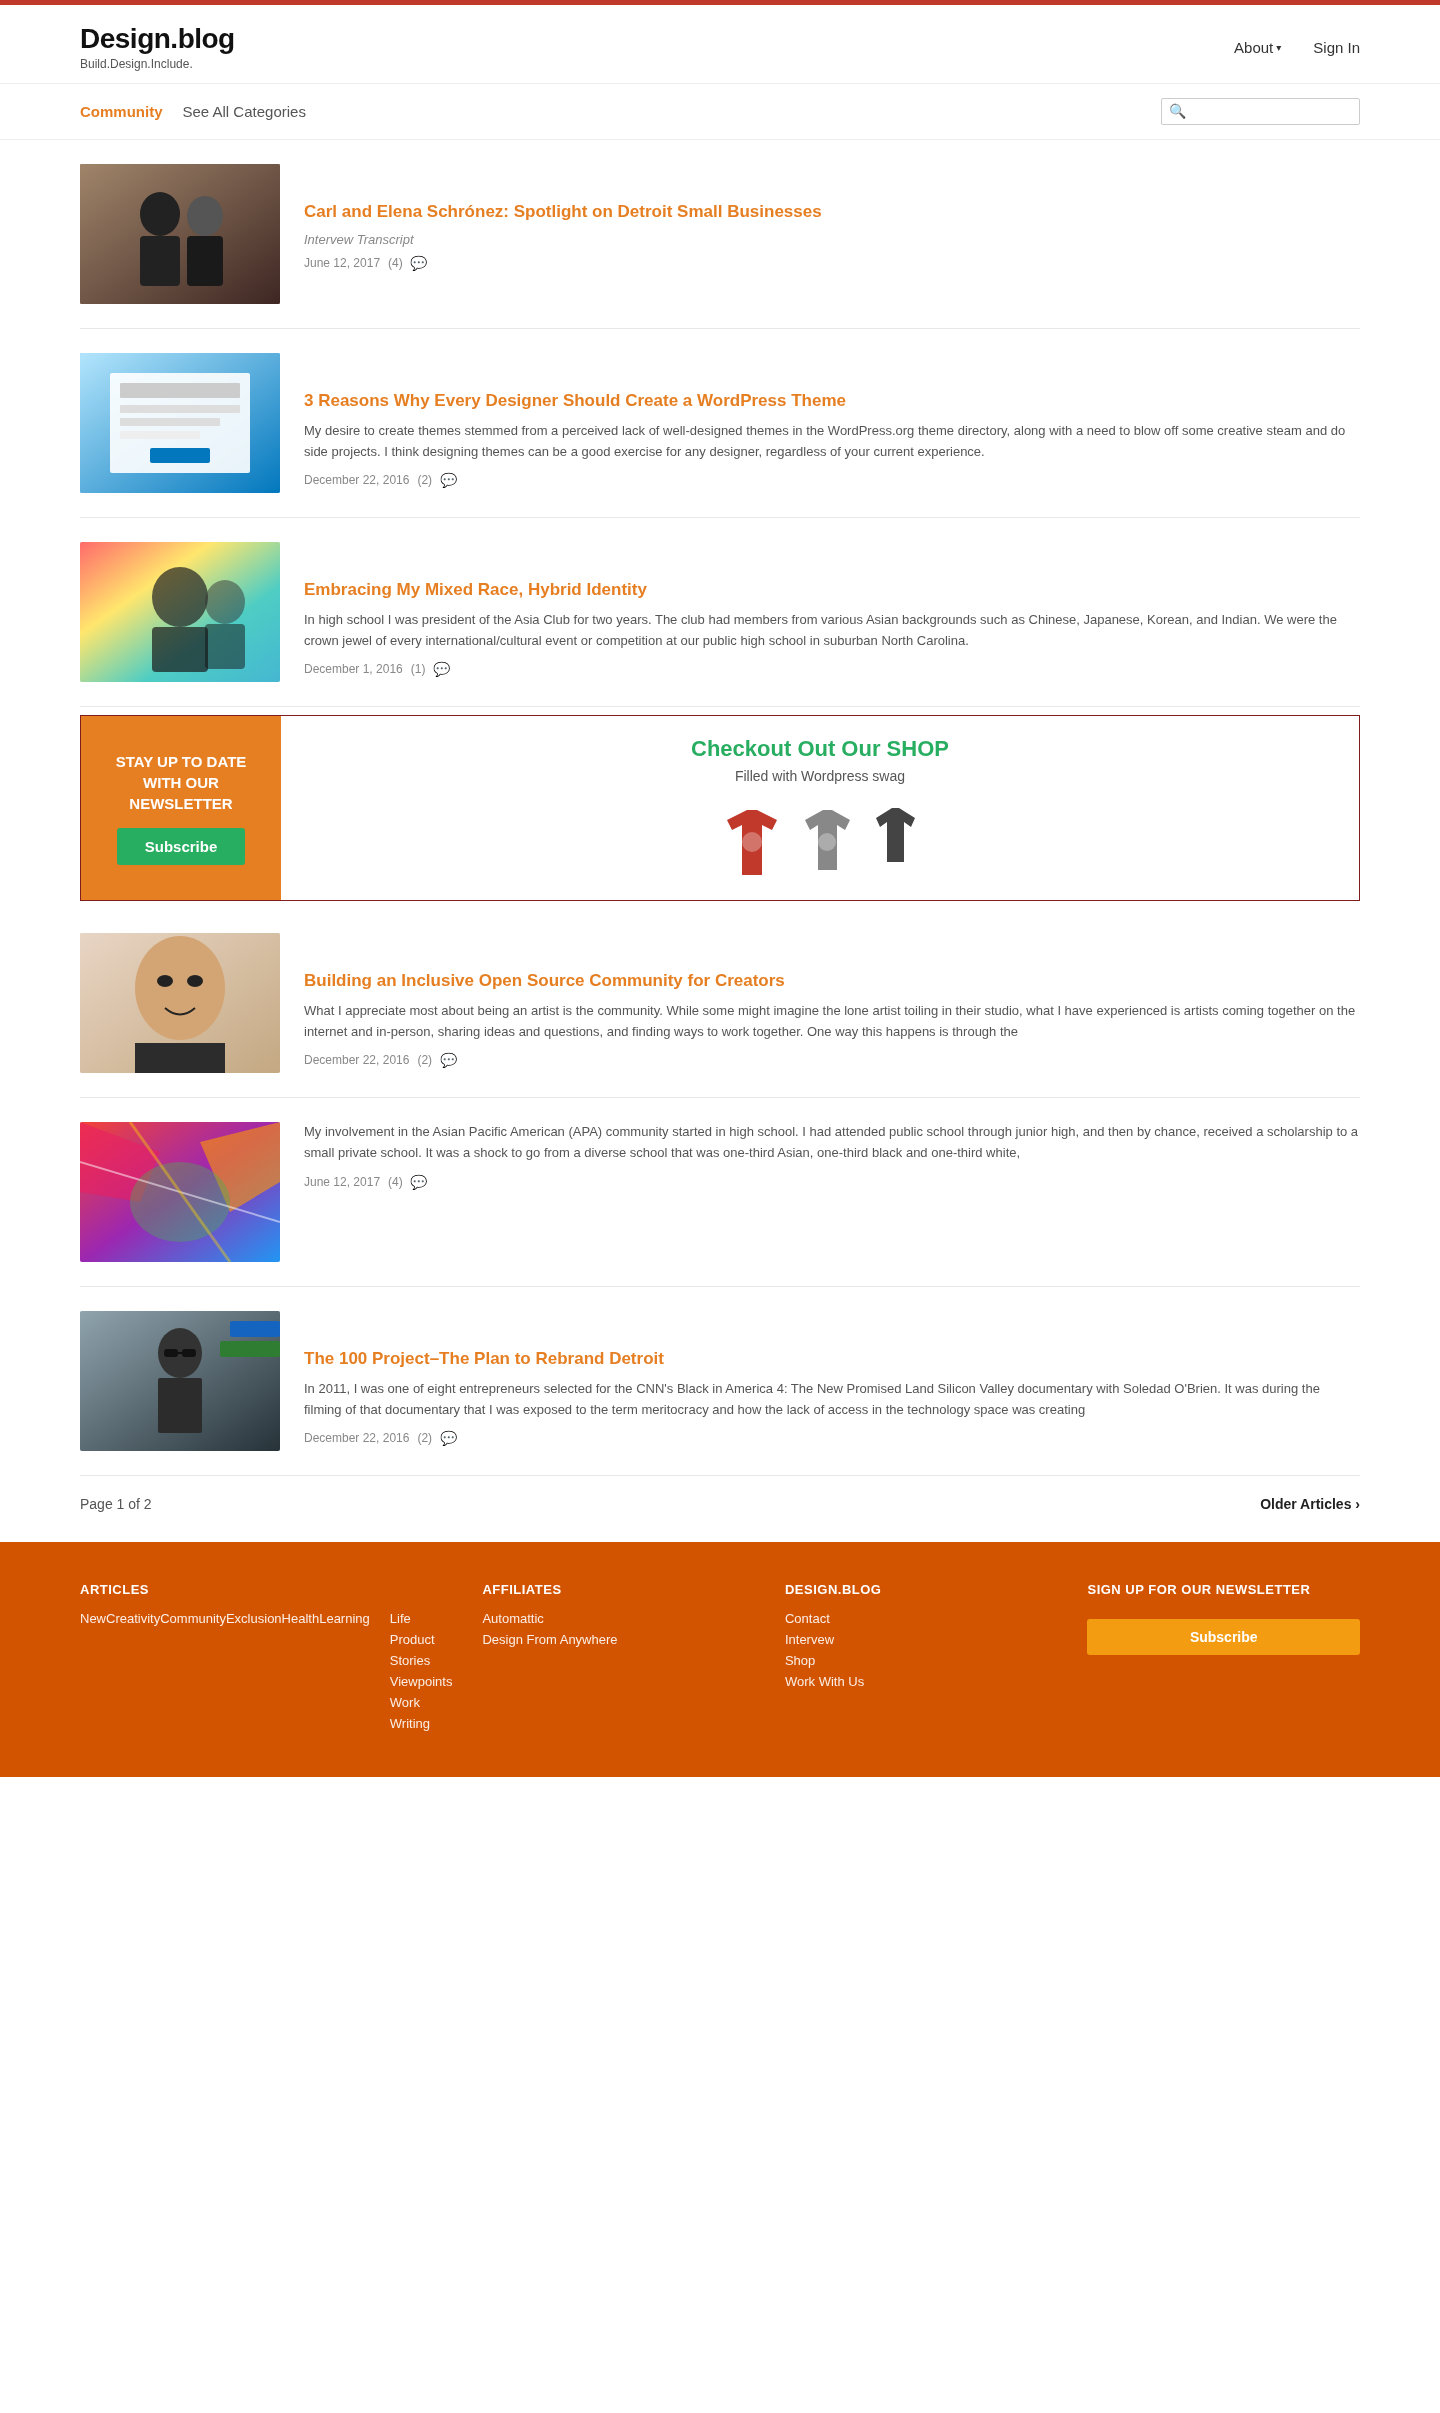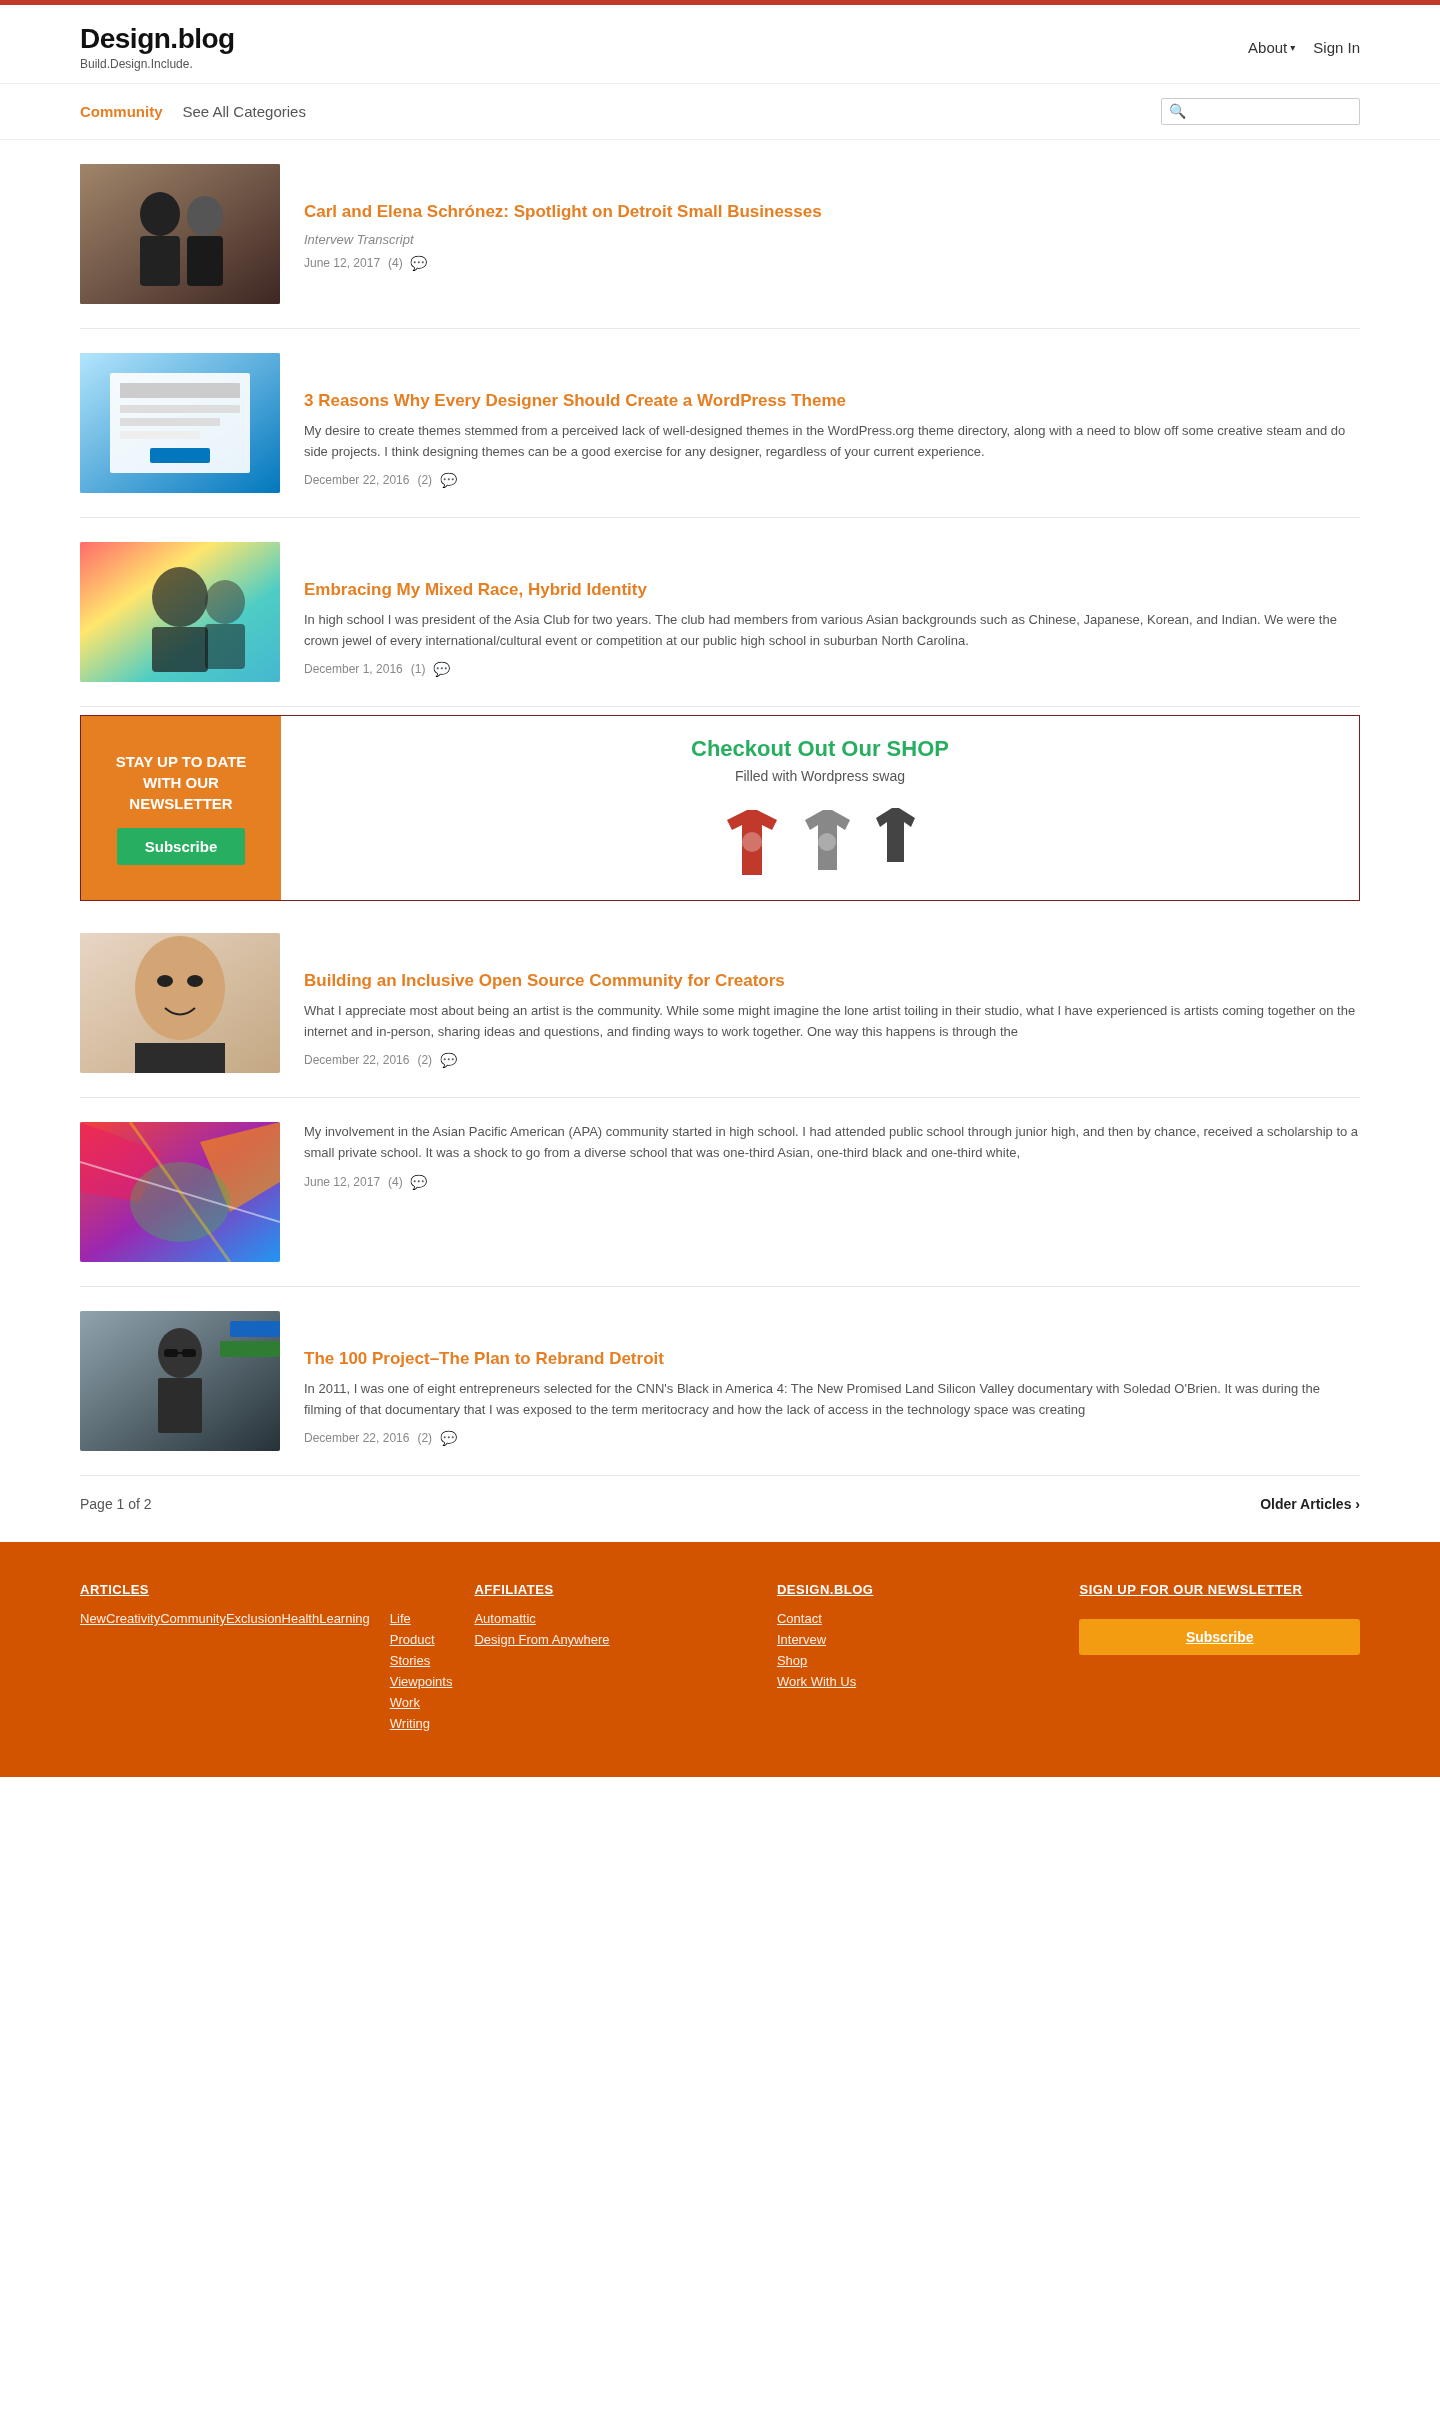--- a/index.html
+++ b/index.html
@@ -6,21 +6,21 @@
     body { font-family: Georgia, 'Times New Roman', serif; background: #fff; color: #333; font-size: 14px; }
 
     
     .top-bar { background: #c0392b; height: 5px; width: 100%; }
 
     
     .header { display: flex; align-items: center; justify-content: space-between; padding: 18px 80px 12px 80px; border-bottom: 1px solid #eee; }
     .logo-area {}
     .logo-title { font-size: 28px; font-weight: 900; color: #111; font-family: Arial, sans-serif; letter-spacing: -0.5px; }
     .logo-subtitle { font-size: 12px; color: #555; font-family: Arial, sans-serif; margin-top: 2px; }
-    .header-nav { display: flex; align-items: center; gap: 18px; }
+    .header-nav { display: flex; align-items: center; gap: 32px; }
     .nav-about { font-family: Arial, sans-serif; font-size: 15px; color: #333; cursor: pointer; display: flex; align-items: center; gap: 3px; }
     .nav-signin { font-family: Arial, sans-serif; font-size: 15px; color: #333; cursor: pointer; }
 
     
     .category-bar { display: flex; align-items: center; justify-content: space-between; padding: 14px 80px; border-bottom: 1px solid #eee; }
     .category-left { display: flex; align-items: center; gap: 20px; }
     .category-active { color: #e67e22; font-family: Arial, sans-serif; font-weight: bold; font-size: 15px; cursor: pointer; }
     .category-see-all { color: #555; font-family: Arial, sans-serif; font-size: 15px; cursor: pointer; }
     .search-box { display: flex; align-items: center; border: 1px solid #ccc; padding: 4px 8px; border-radius: 2px; }
     .search-box input { border: none; outline: none; font-size: 14px; width: 160px; font-family: Arial, sans-serif; }
@@ -48,21 +48,21 @@
     .shop-banner .shop-title span { color: #27ae60; font-weight: bold; }
     .shop-banner .shop-sub { font-size: 14px; color: #555; font-family: Arial, sans-serif; }
     .shop-images { display: flex; gap: 8px; margin-top: 10px; }
 
     
     .pagination { display: flex; align-items: center; justify-content: space-between; padding: 20px 0 30px 0; font-family: Arial, sans-serif; font-size: 14px; color: #555; }
     .older-articles { font-weight: bold; color: #222; cursor: pointer; }
 
     
     .footer { background: #d35400; color: #fff; padding: 40px 80px; }
-    .footer-grid { display: grid; grid-template-columns: 1fr 1fr 1fr 1fr; gap: 22px; text-decoration: underline; }
+    .footer-grid { display: grid; grid-template-columns: 1fr 1fr 1fr 1fr; gap: 30px; }
     .footer-col-title { font-size: 13px; font-weight: bold; font-family: Arial, sans-serif; text-transform: uppercase; margin-bottom: 14px; letter-spacing: 0.5px; }
     .footer-col { display: flex; flex-direction: column; }
     .footer-link { font-size: 13px; font-family: Arial, sans-serif; color: #fff; text-decoration: none; margin-bottom: 6px; cursor: pointer; opacity: 0.9; }
     .footer-subscribe-btn { background: #f39c12; color: #fff; border: none; padding: 10px 24px; font-size: 14px; font-family: Arial, sans-serif; font-weight: bold; border-radius: 3px; cursor: pointer; margin-top: 8px; }
 
     
     .thumb-brown { background: linear-gradient(135deg, #8B7355 0%, #5D4E37 50%, #3E2723 100%); }
 
     
     .chevron { display: inline-block; font-size: 10px; }

